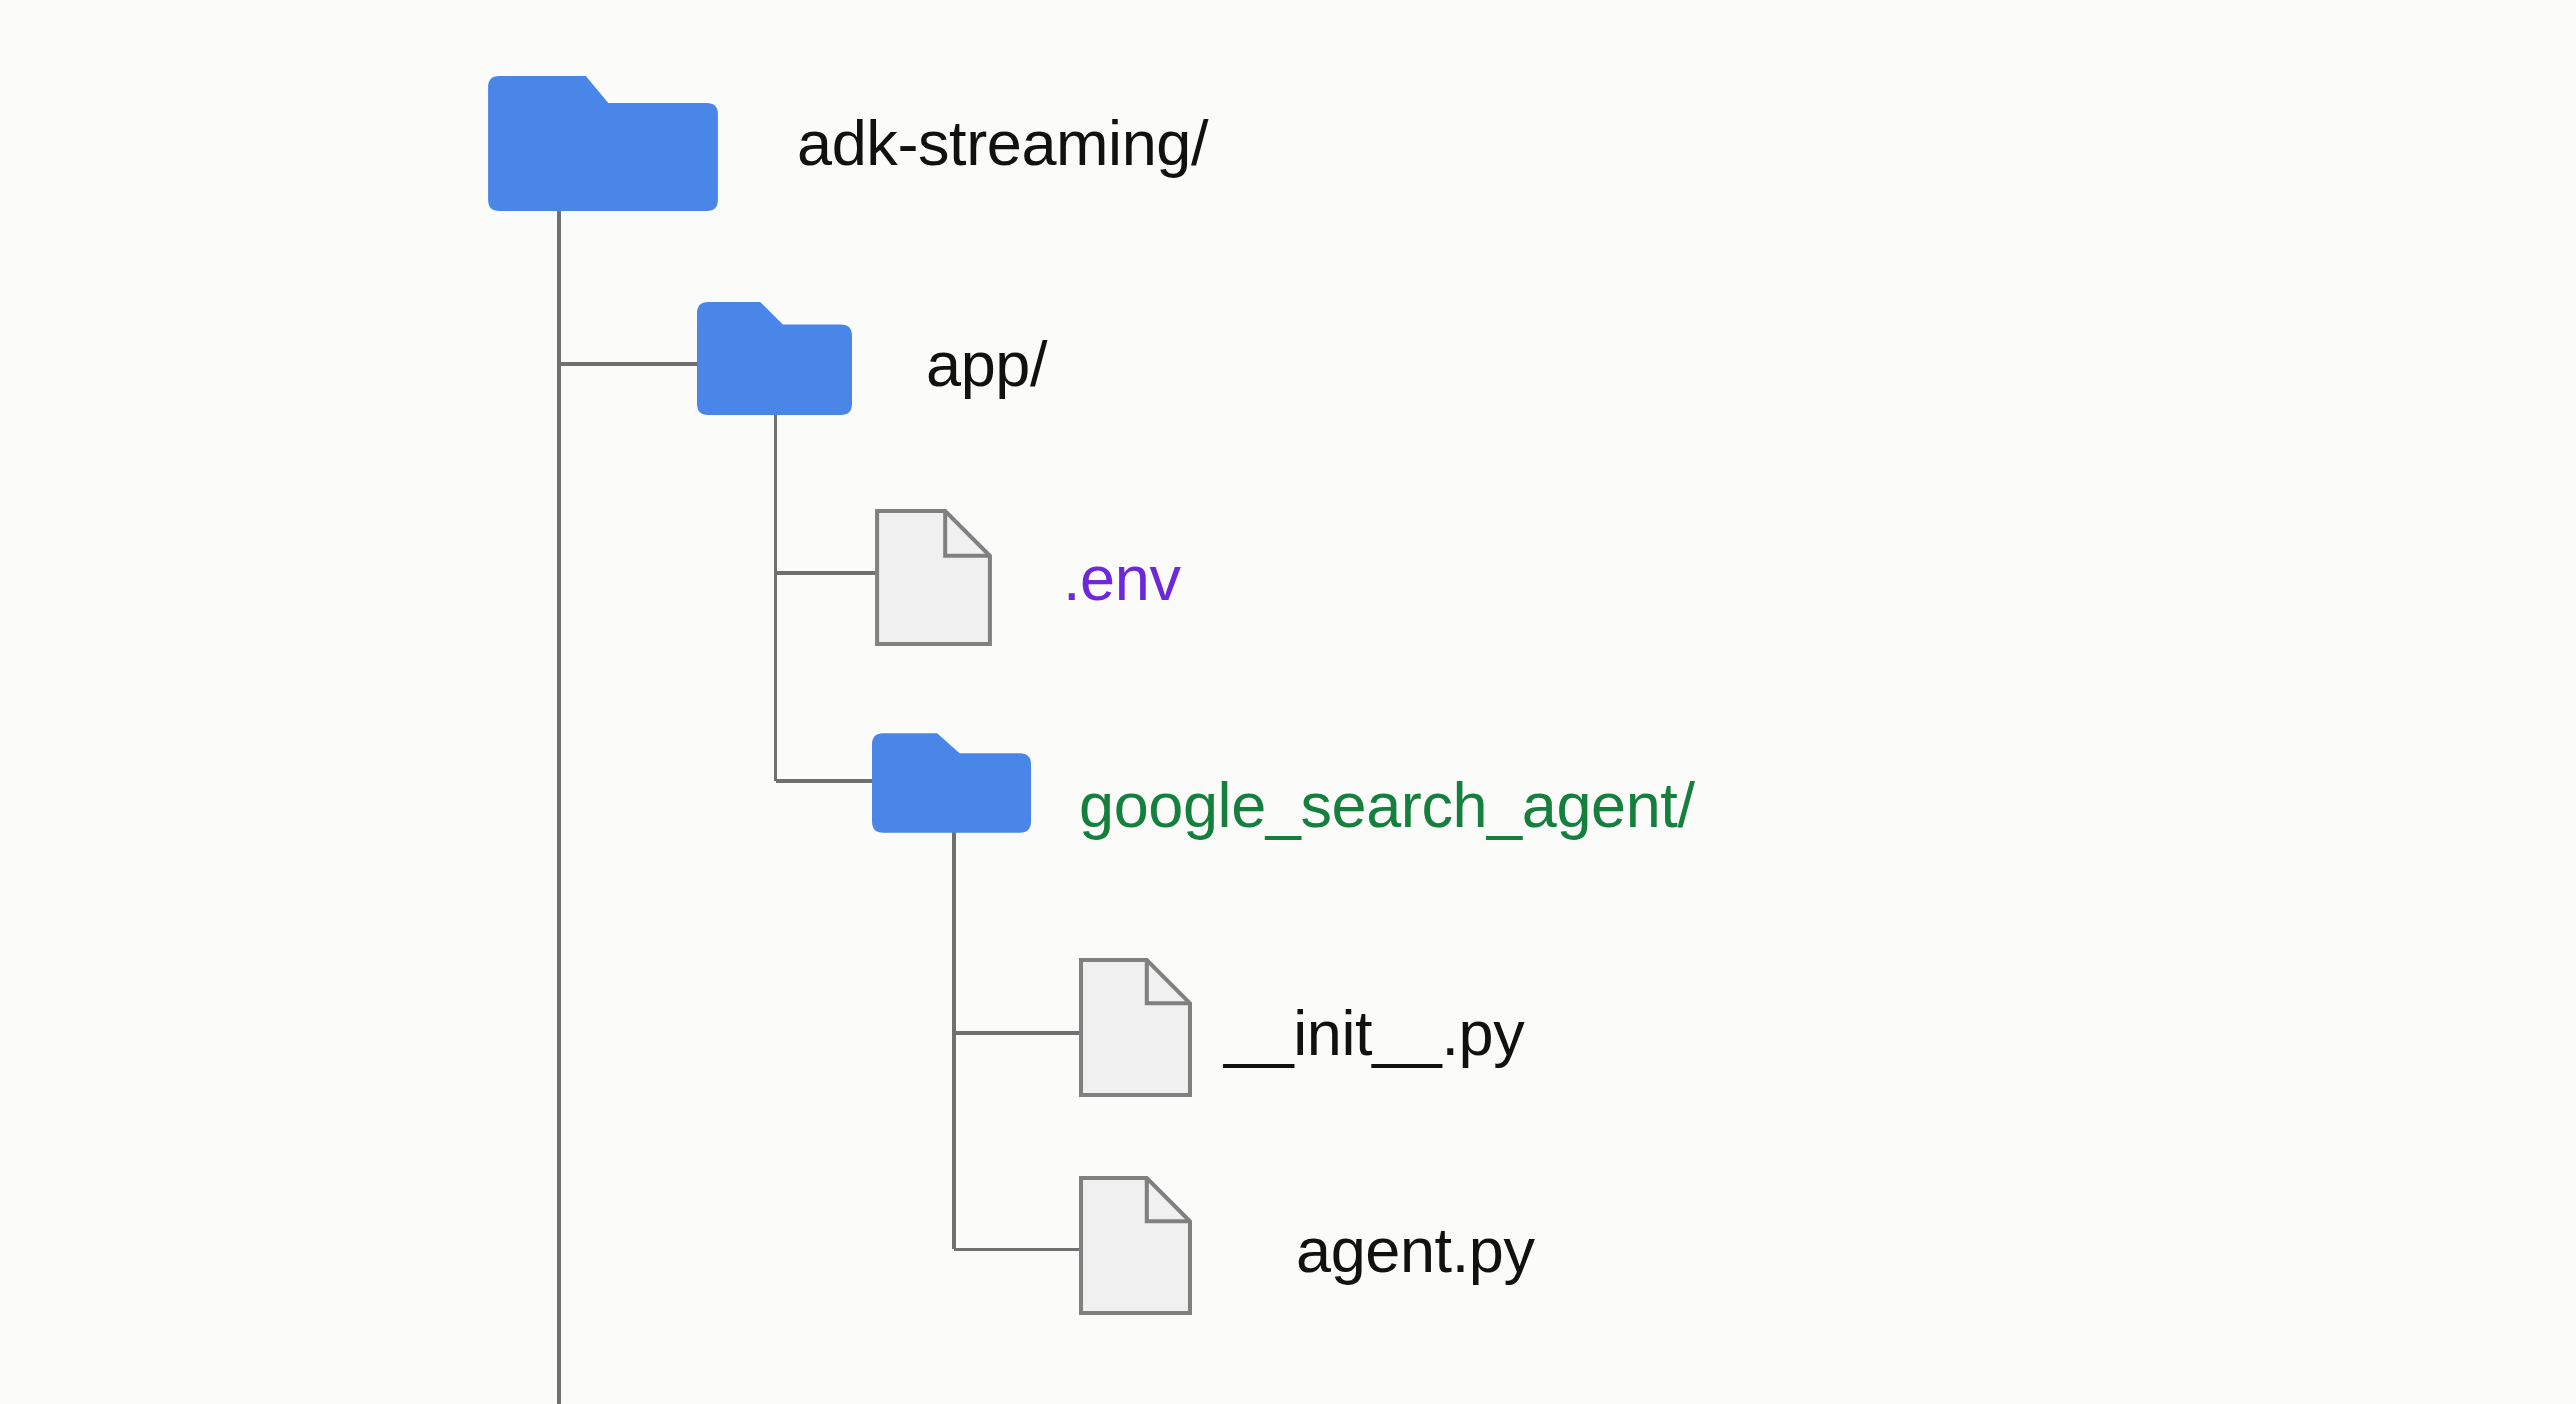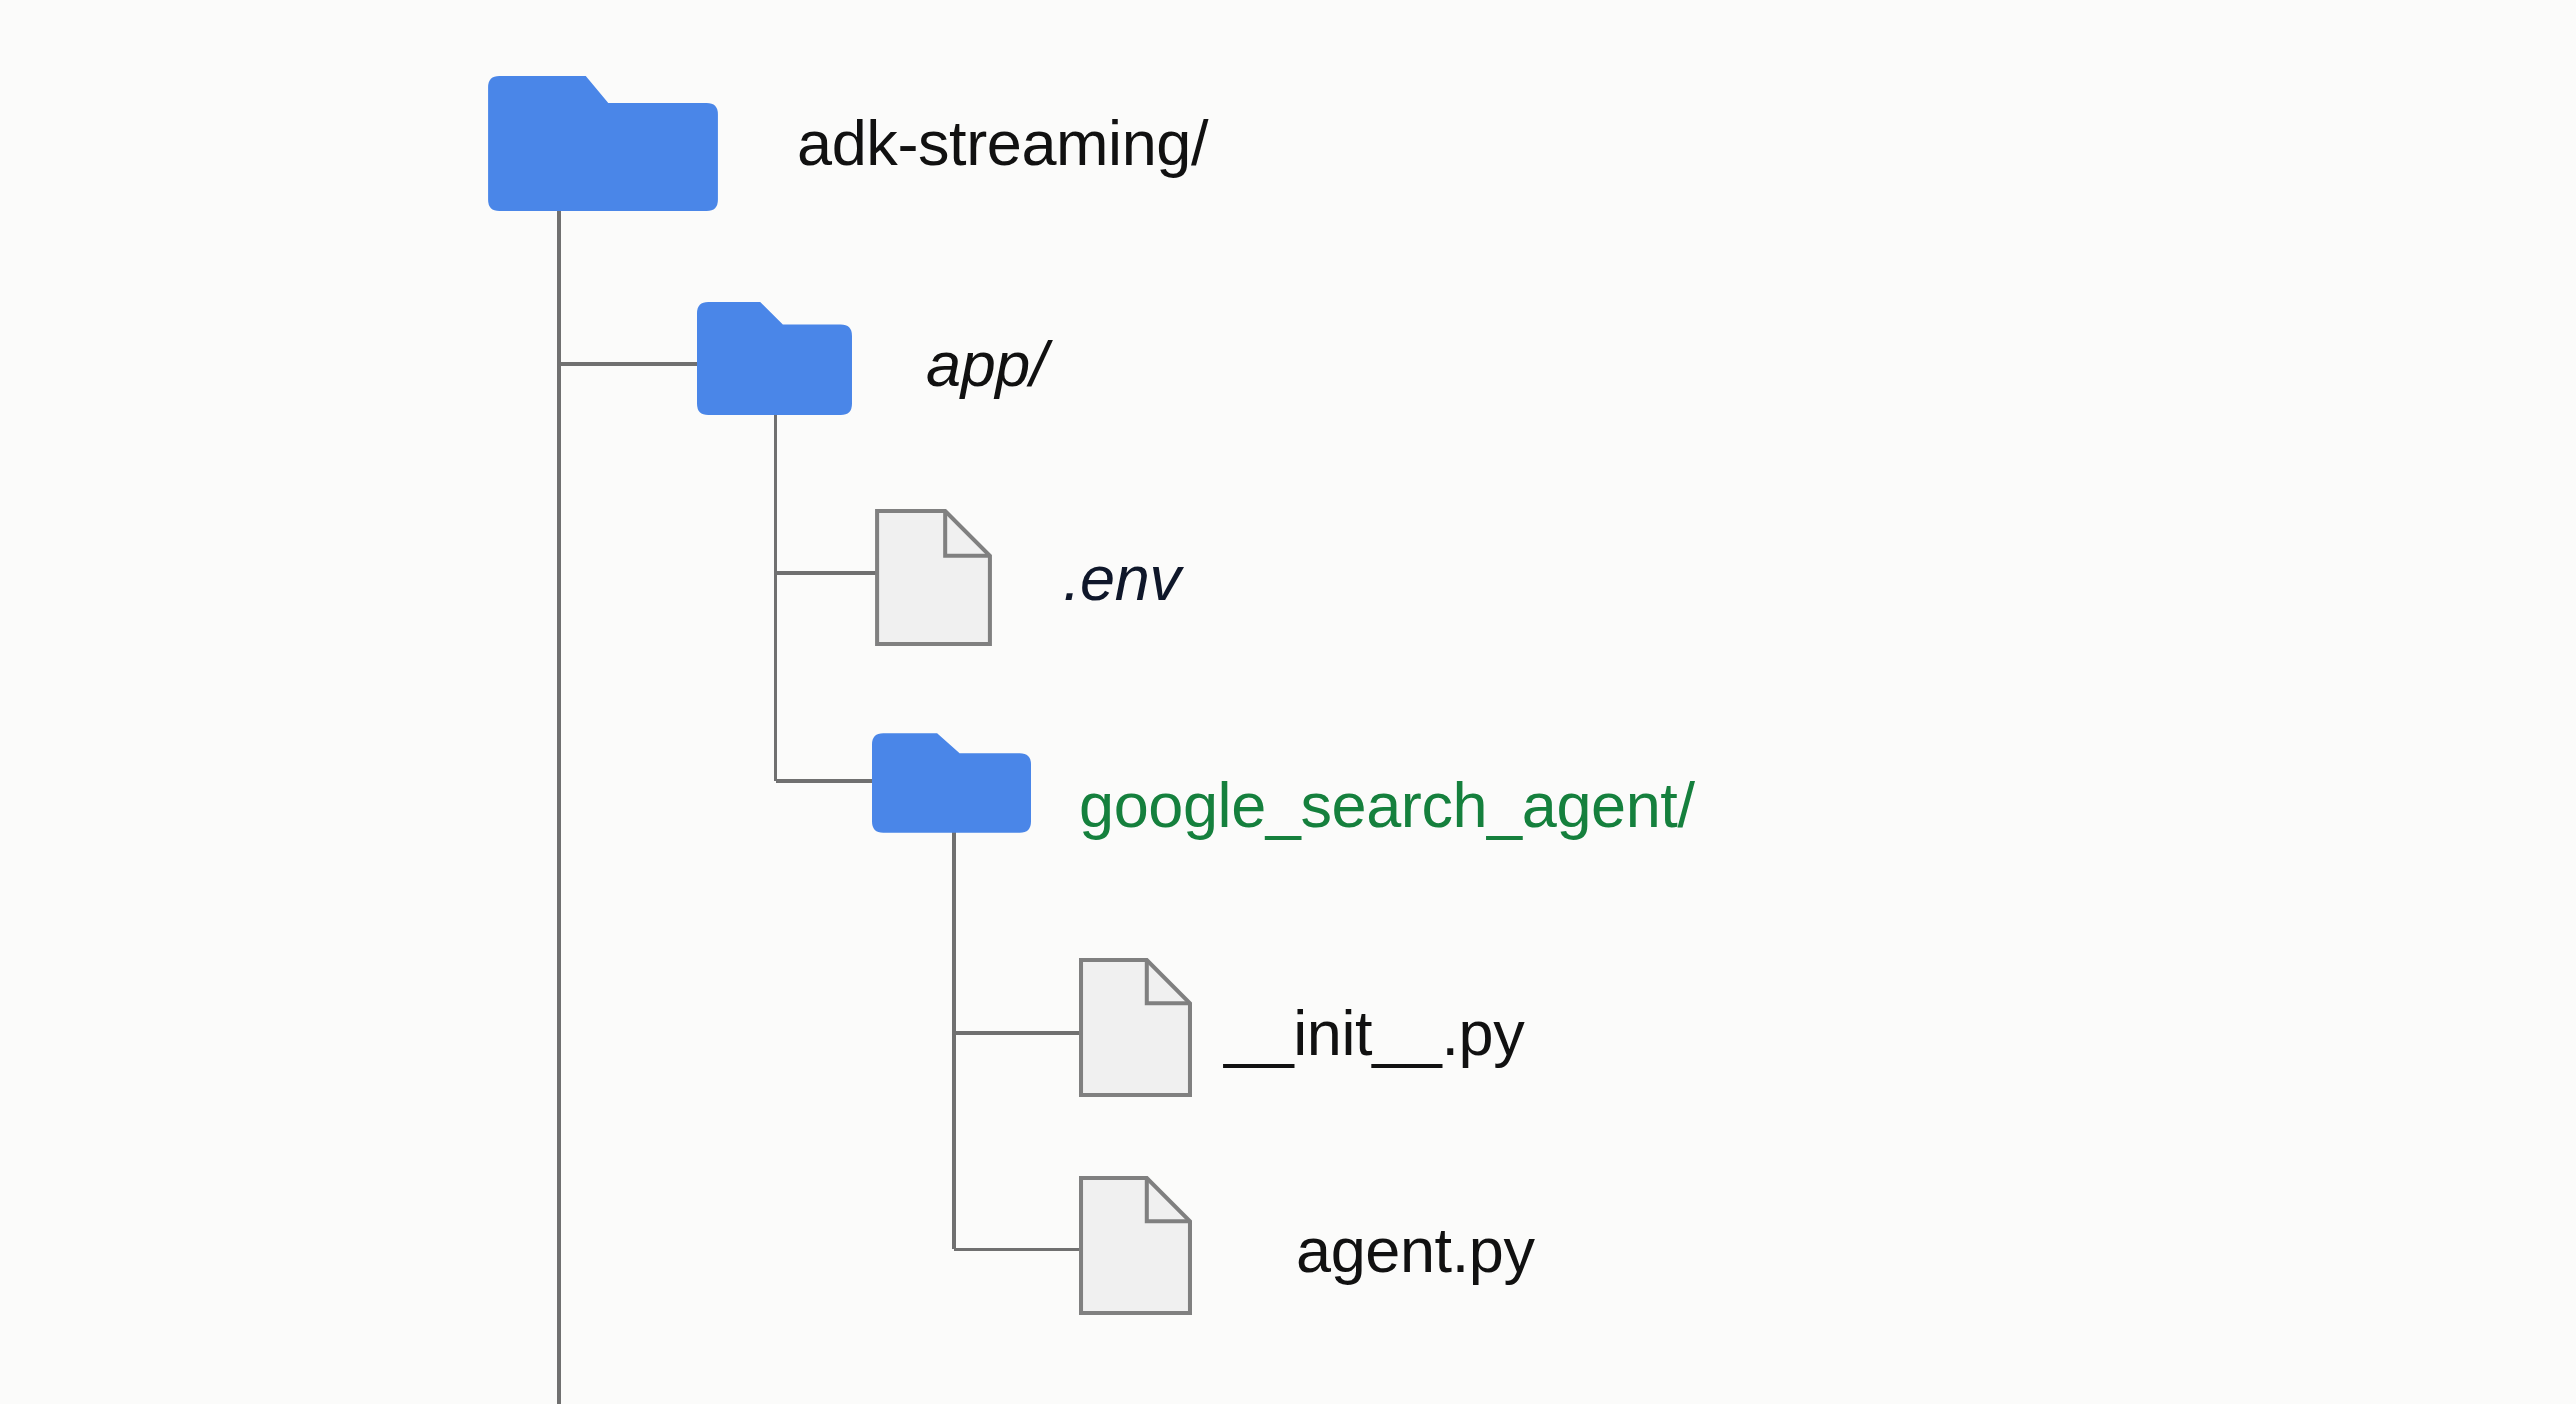--- a/index.html
+++ b/index.html
@@ -47,33 +47,33 @@
       <div class="node" style="left: 797px; top: 143px; transform: translateY(-50%);">
         <span class="node-label" style="color: rgb(17, 17, 17);">adk-streaming/</span>
       </div>
       <div class="node" style="left: 697px; top: 302px;">
         <span class="icon-box">
           <svg class="folder-svg" width="155" height="113" viewBox="0 0 192 140">
             <path d="M 14 0 L 78.32000000000001 0 L 106.32000000000001 28 L 178 28 Q 192 28 192 42 L 192 126 Q 192 140 178 140 L 14 140 Q 0 140 0 126 L 0 14 Q 0 0 14 0 Z" fill="#4a86e8"></path>
           </svg>
         </span>
       </div>
-      <div class="node" style="left: 926px; top: 364px; transform: translateY(-50%); font-style: italic;">
+      <div class="node" style="left: 926px; top: 364px; transform: translateY(-50%);">
         <span class="node-label" style="color: rgb(17, 17, 17);">app/</span>
       </div>
       <div class="node" style="left: 875px; top: 509px;">
         <span class="icon-box">
           <svg class="file-svg" width="117" height="137" viewBox="0 0 145 170">
             <path d="M 2.5 2.5 L 87 2.5 L 142.5 58 L 142.5 167.5 L 2.5 167.5 Z" fill="#f0f0f0" stroke="#808080" stroke-width="5" stroke-linejoin="miter"></path>
             <path d="M 87 2.5 L 87 58 L 142.5 58" fill="none" stroke="#808080" stroke-width="5" stroke-linejoin="miter"></path>
           </svg>
         </span>
       </div>
       <div class="node" style="left: 1063px; top: 578px; transform: translateY(-50%);">
-        <span class="node-label" style="color: #0f172a; font-style: italic;">.env</span>
+        <span class="node-label" style="color: #6d28d9;">.env</span>
       </div>
       <div class="node" style="left: 872px; top: 733px;">
         <span class="icon-box">
           <svg class="folder-svg" width="159" height="100" viewBox="0 0 198 124">
             <path d="M 14 0 L 81.08 0 L 109.08 24.8 L 184 24.8 Q 198 24.8 198 38.8 L 198 110 Q 198 124 184 124 L 14 124 Q 0 124 0 110 L 0 14 Q 0 0 14 0 Z" fill="#4a86e8"></path>
           </svg>
         </span>
       </div>
       <div class="node" style="left: 1079px; top: 805px; transform: translateY(-50%);">
         <span class="node-label" style="color: #15803d;">google_search_agent/</span>

